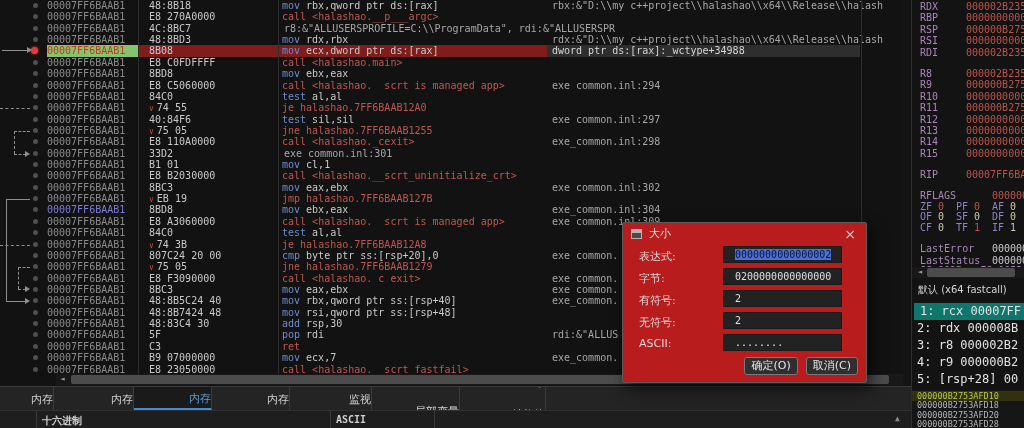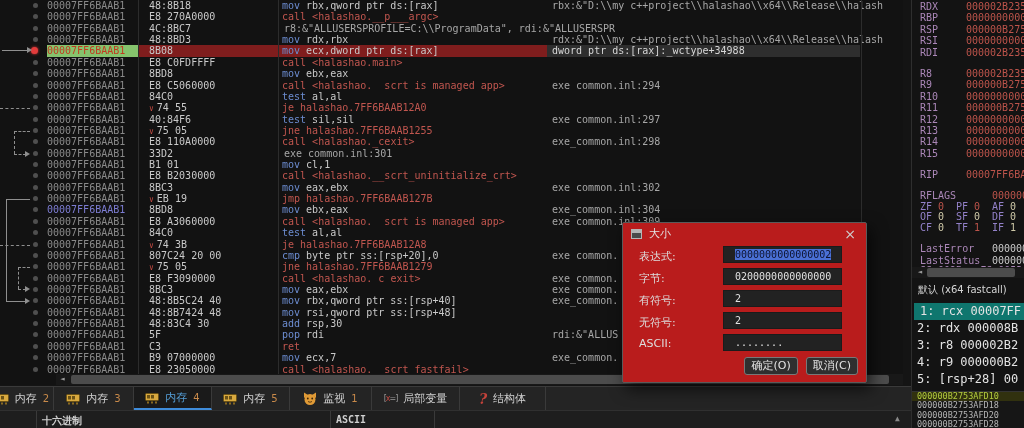--- a/index.html
+++ b/index.html
@@ -30,21 +30,21 @@
   
   #jumps{position:absolute;left:0;top:0;width:47px;height:385px;pointer-events:none;}
   .jl{position:absolute;border-color:#8f8f8f;}
   .ah{position:absolute;width:0;height:0;border-top:3px solid transparent;border-bottom:3px solid transparent;border-left:5px solid #8f8f8f;}
   
   #hscroll{position:absolute;left:56px;top:374px;width:847px;height:11px;background:#181818;}
   #hscroll .arr{position:absolute;left:0;top:0;width:13px;height:11px;color:#9a9a9a;font-size:7px;line-height:11px;text-align:center;}
   #hscroll .thumb{position:absolute;left:15px;top:1px;width:818px;height:9px;background:#4c4c4c;border-radius:2px;}
   
   #tabbar{position:absolute;left:0;top:386px;width:911px;height:24px;background:#242424;border-top:1px solid #3a3a3a;display:flex;font-family:"DejaVu Sans",sans-serif;font-size:11px;}
-  .tab{display:flex;align-items:center;justify-content:center;gap:6px;color:#d0d0d0;border-right:1px solid #3a3a3a;height:100%;overflow:hidden;position:relative;}
+  .tab{display:flex;align-items:flex-end;justify-content:center;gap:16px;color:#d0d0d0;border-right:1px solid #3a3a3a;height:100%;overflow:hidden;position:relative;flex-direction:column;}
   .tab .tnum{color:#c98a4a;font-size:10px;}
   .tab.active{background:#1a1a1a;color:#559fd7;border-bottom:2px solid #3f8cda;}
   .tab.active .tnum{color:#c98a4a;}
   .ticon{display:inline-flex;align-items:center;}
   .ic-locals{font-size:8px;color:#9a9a9a;letter-spacing:-1px;}
   .ic-locals b{color:#c14a42;font-weight:normal;}
   .ic-struct{font-family:"DejaVu Serif",serif;font-weight:bold;font-style:italic;font-size:14px;color:#c3423a;}
   
   #memheader{position:absolute;left:0;top:410px;width:911px;height:18px;background:#1e1e1e;border-top:1px solid #303030;color:#cfcfcf;font-size:10px;font-weight:bold;}
   #memheader .lblhex{position:absolute;left:42px;top:3px;}

